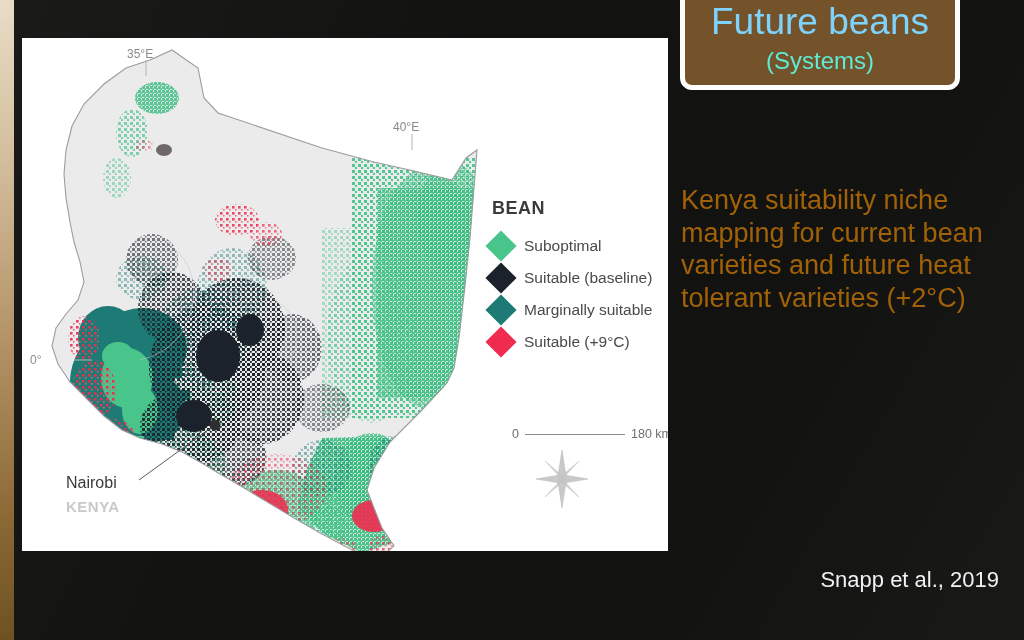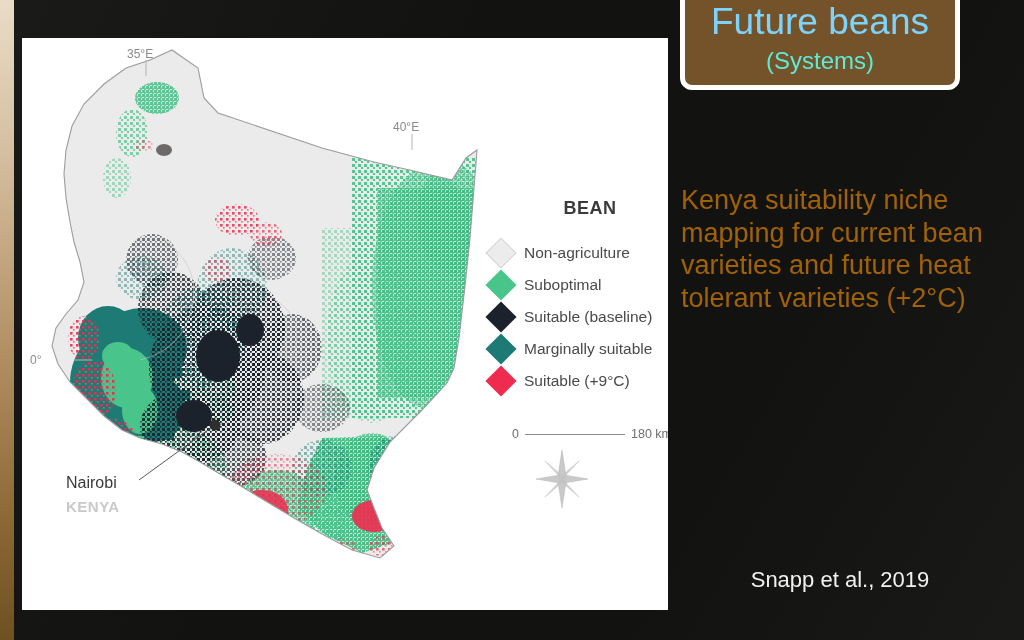--- a/index.html
+++ b/index.html
@@ -17,21 +17,21 @@
       linear-gradient(300deg, rgba(255,255,255,0.03) 0%, rgba(255,255,255,0.0) 30%),
       #121211;
   }
   
   #edge-strip{
     position:absolute;left:0;top:0;width:14px;height:640px;
     background:linear-gradient(to bottom,#e9dcc6 0%,#d6c2a2 22%,#b59469 52%,#8d6a36 80%,#6e5122 100%);
   }
   
   #map-panel{
-    position:absolute;left:22px;top:38px;width:646px;height:572px;
+    position:absolute;left:22px;top:38px;width:646px;height:513px;
     background:#ffffff;overflow:hidden;
   }
   .map-svg{position:absolute;left:0;top:0;}
   
   .grat-label{
     font-family:"Liberation Sans", sans-serif;
     font-size:12px;fill:#8a8a8a;
   }
   .place-label{
     font-family:"Liberation Sans", sans-serif;
@@ -40,21 +40,21 @@
   .country-label{
     font-family:"Liberation Sans", sans-serif;
     font-size:15px;font-weight:bold;fill:#c9c9c9;letter-spacing:.5px;
   }
   
   #legend{
     position:absolute;left:466px;top:160px;width:200px;
   }
   #legend-title{
     font-size:18px;font-weight:bold;color:#3b3b3b;letter-spacing:.5px;
-    text-align:center;margin:0 0 18px 0;padding-left:4px;
+    text-align:left;margin:0 0 11px 0;padding-left:4px;
   }
   #legend-subtitle{
     font-size:17px;font-weight:normal;color:#aaaaaa;letter-spacing:1px;
     text-align:center;margin:0 0 10px 0;padding-left:4px;
   }
   .legend-row{
     display:flex;align-items:center;height:32px;
   }
   .swatch{
     width:22px;height:22px;transform:rotate(45deg);
@@ -89,21 +89,21 @@
     font-size:24px;color:#5eead4;margin-top:6px;
   }
   
   #body-text{
     position:absolute;left:681px;top:184px;width:318px;
     font-size:27px;line-height:1.21;color:#a16207;
   }
   
   #citation{
     position:absolute;left:681px;top:567px;width:318px;
-    font-size:22px;color:#f2f2f2;text-align:center;
+    font-size:22px;color:#f2f2f2;text-align:right;
   }
 </style>
 </head>
 <body>
 
 <div id="slide-background"></div>
 <div id="edge-strip"></div>
 
 <div id="map-panel">
 
@@ -284,24 +284,20 @@
       <line x1="117" y1="442" x2="190" y2="389" stroke="#5a5a5a" stroke-width="1"></line>
       <circle cx="193" cy="387" r="5.5" fill="#2e2e2e"></circle>
     </g>
     <text class="place-label" x="44" y="450">Nairobi</text>
     <text class="country-label" x="44" y="474">KENYA</text>
   </svg>
 
   <div id="legend">
     <div id="legend-title">BEAN</div>
 
-    <div class="legend-row">
-      <span class="swatch outline" style="background:#ececec"></span>
-      <span class="legend-text">Non-agriculture</span>
-    </div>
     <div class="legend-row">
       <span class="swatch" style="background:#49c58c"></span>
       <span class="legend-text">Suboptimal</span>
     </div>
     <div class="legend-row">
       <span class="swatch" style="background:#1c222b"></span>
       <span class="legend-text">Suitable (baseline)</span>
     </div>
     <div class="legend-row">
       <span class="swatch" style="background:#1d7a74"></span>

